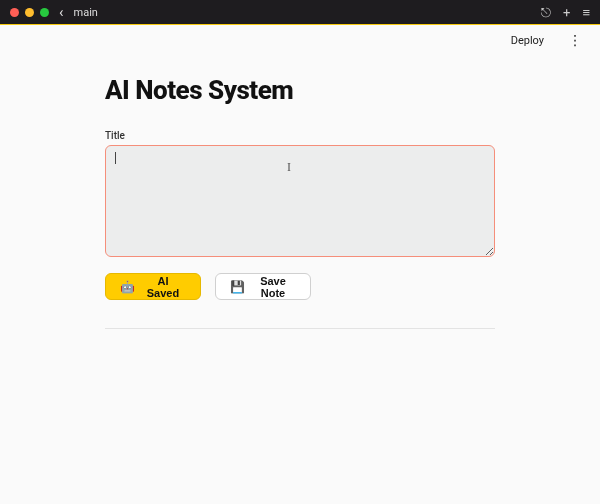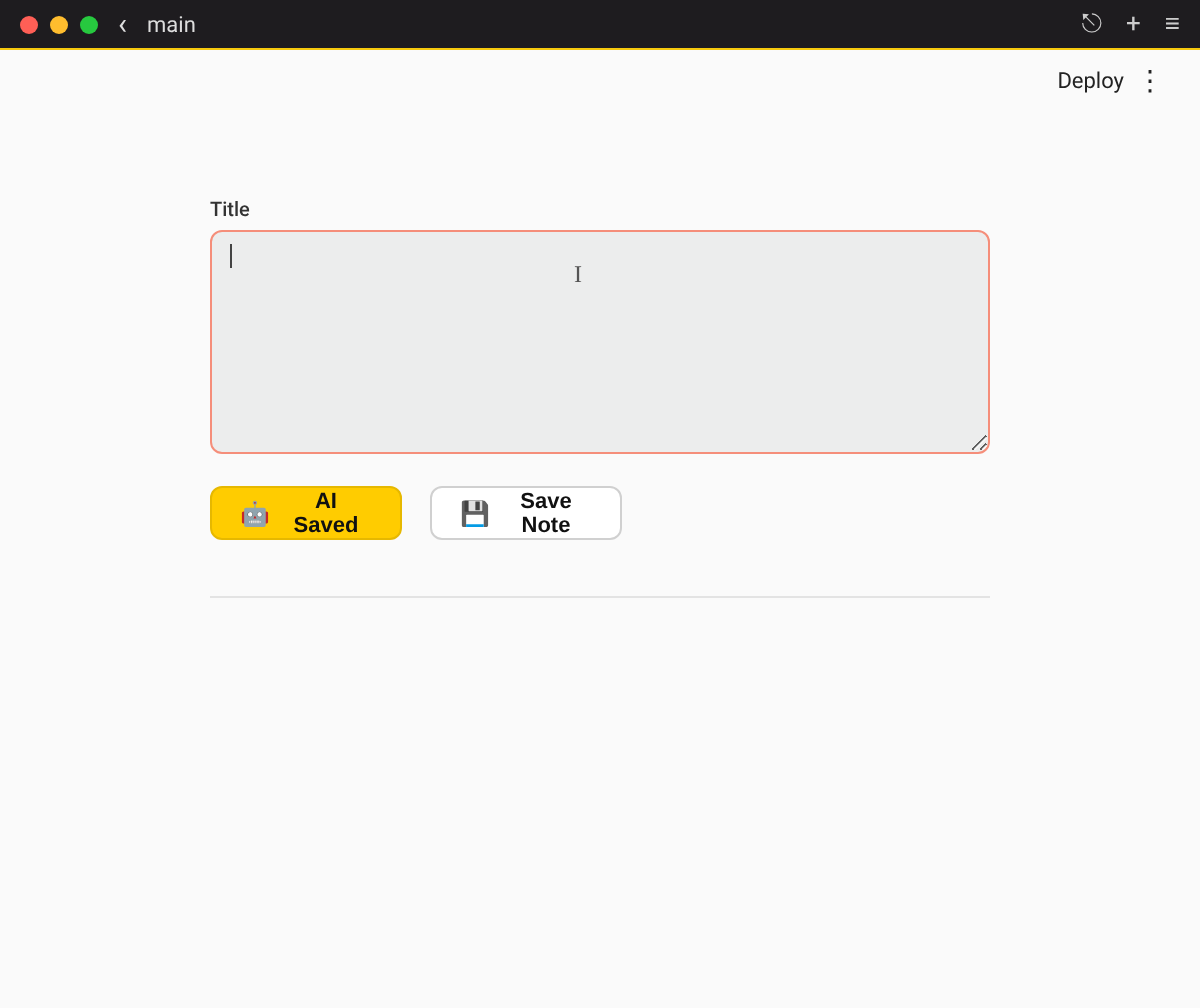--- a/index.html
+++ b/index.html
@@ -45,21 +45,21 @@
   }
   .chrome-right span { font-size: 13px; line-height: 1; }
 
   
   .subheader {
     height: 30px;
     display: flex;
     align-items: center;
     justify-content: flex-end;
     padding: 0 18px;
-    gap: 6px;
+    gap: 24px;
   }
   .deploy-label { font-size: 11px; color: #222; }
   .subheader-kebab { font-size: 14px; color: #222; }
 
   
   .content {
     padding: 20px 105px 0 105px;
     height: calc(504px - 25px - 30px);
     position: relative;
   }
@@ -181,20 +181,21 @@
   </div>
 </div>
 
 <div class="subheader">
   <span class="deploy-label">Deploy</span>
   <span class="subheader-kebab">⋮</span>
 </div>
 
 <div class="content">
 
+  <h1 class="page-title">AI Notes System</h1>
 
   <label class="field-label">Title</label>
 
   <div class="textarea-wrap">
     <textarea class="content-textarea" style=""></textarea>
     <div class="cursor-caret"></div>
     <div class="ibeam">I</div>
   </div>
 
   <div class="button-row">

